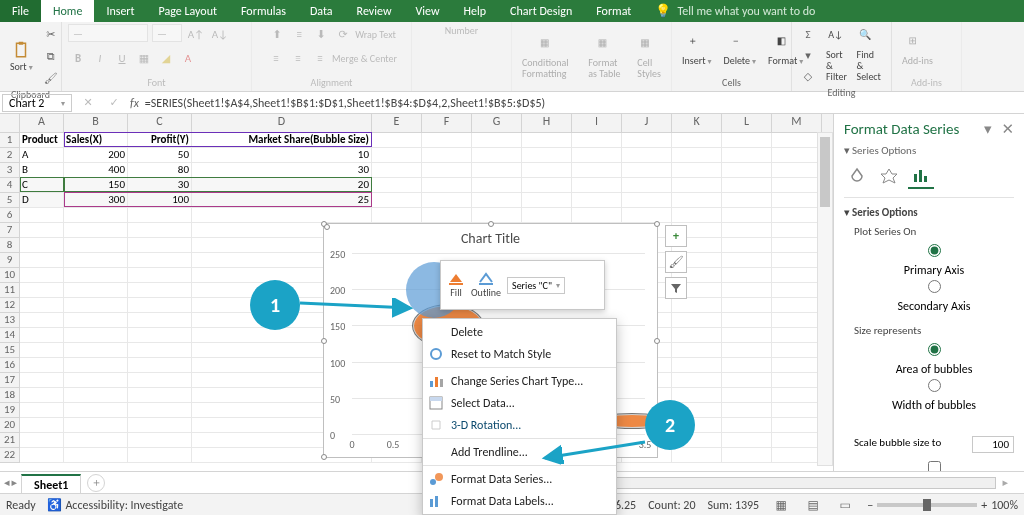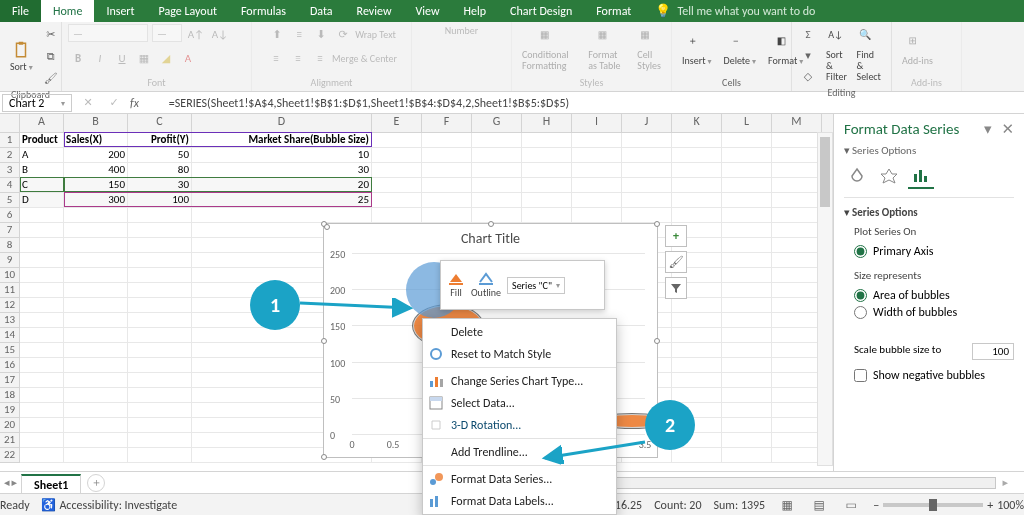--- a/index.html
+++ b/index.html
@@ -25,21 +25,21 @@
   .mini { width: 20px; height: 20px; display: flex; align-items: center; justify-content: center; color: #666; cursor: pointer; }
   .carat::after { content: "▾"; font-size: 8px; color: #999; margin-left: 2px; }
   .dimmed { opacity: .4; }
 
   
   .formula-bar { height: 22px; border-bottom: 1px solid #d4d4d4; display: flex; align-items: center; }
   .namebox { width: 70px; border: 1px solid #ccc; margin: 1px 2px; padding: 1px 6px; font-size: 12px; display: flex; justify-content: space-between; align-items: center; }
   .namebox::after { content: "▾"; font-size: 8px; color: #999; }
   .fxbox { display: flex; align-items: center; gap: 6px; padding: 0 4px; flex: 1; }
   .fxicon { font-style: italic; color: #666; font-size: 12px; }
-  .formula { font-size: 12px; color: #444; margin-left: 24px; }
+  .formula { font-size: 12px; color: #444; }
 
   
   .gridwrap { position: absolute; top: 114px; left: 0; width: 833px; height: 358px; overflow: hidden; }
   .colhdrs { display: flex; background: #f3f3f3; border-bottom: 1px solid #d4d4d4; }
   .corner { width: 20px; height: 18px; border-right: 1px solid #d4d4d4; background: #f3f3f3; }
   .ch { height: 18px; border-right: 1px solid #d4d4d4; text-align: center; font-size: 12px; color: #666; }
   .row { display: flex; height: 15px; }
   .rh { width: 20px; background: #f3f3f3; border-right: 1px solid #d4d4d4; border-bottom: 1px solid #d4d4d4; text-align: center; font-size: 11px; color: #666; }
   .cell { border-right: 1px solid #e8e8e8; border-bottom: 1px solid #e8e8e8; font-size: 11px; padding: 0 2px; overflow: hidden; white-space: nowrap; }
   .cell.bold { font-weight: bold; }
@@ -83,36 +83,36 @@
   .arrow { position:absolute; stroke:#1ba3c6; fill:#1ba3c6; z-index:24; }
 
   
   .pane { position:absolute; top:114px; right:0; width:191px; height:358px; background:#fff; border-left:1px solid #d4d4d4; padding:6px 10px; }
   .pane h2 { font-size:15px; font-weight:normal; color:#217346; margin-bottom:6px; display:flex; justify-content:space-between; align-items:center; }
   .pane .closebtn { display:flex; gap:10px; color:#888; }
   .pane .sub { color:#666; font-size:11px; margin:2px 0 6px; }
   .pane .seg { display:flex; gap:6px; border-bottom:1px solid #e2e2e2; padding-bottom:8px; margin-bottom:8px; }
   .pane .seg .segbtn { width:26px; height:26px; display:flex; align-items:center; justify-content:center; cursor:pointer; }
   .pane .sect { font-size:11px; color:#444; margin:4px 0 6px; }
-  .pane label { display:flex; align-items:center; gap:6px; font-size:12px; margin:3px 0; }
+  .pane label { display:flex; align-items:center; gap:6px; font-size:12px; margin:3px 0;flex-direction:column; }
   .pane input[type=radio], .pane input[type=checkbox] { accent-color:#217346; }
   .pane .numbox { width:42px; border:1px solid #c8c8c8; text-align:right; padding:1px 4px; font-size:11px; float:right; }
 
   
   .sheetbar { position:absolute; bottom:22px; left:0; right:0; height:22px; border-top:1px solid #d4d4d4; display:flex; align-items:center; background:#fff; }
   .sheet-navicons { display:flex; gap:2px; padding:0 4px; color:#888; }
   .sheet-tab { padding:2px 12px; border:1px solid #d4d4d4; border-bottom:none; background:#fff; font-size:12px; position:relative; top:1px; }
   .sheet-tab.active { font-weight:bold; border-top:2px solid #217346; }
   .sheet-add { width:18px; height:18px; border:1px solid #d4d4d4; border-radius:50%; margin-left:6px; display:flex; align-items:center; justify-content:center; color:#888; cursor:pointer; }
   .hscroll { flex:1; display:flex; align-items:center; justify-content:flex-end; padding-right:16px; }
   .hscroll .track { width:480px; height:12px; border:1px solid #c8c8c8; background:#f0f0f0; position:relative; }
   .hscroll .thumb { position:absolute; left:2px; width:40px; height:8px; top:1px; background:#c8c8c8; }
 
   
-  .status { position:absolute; bottom:0; left:0; right:0; height:22px; background:#f3f3f3; border-top:1px solid #d4d4d4; display:flex; font-size:12px; color:#444; padding:0 0; justify-content:space-between; }
+  .status { position:absolute; bottom:0; left:0; right:0; height:22px; background:#f3f3f3; border-top:1px solid #d4d4d4; display:flex; font-size:12px; color:#444; padding:0 6px; justify-content:space-between; }
   .status .left, .status .right { display:flex; align-items:center; gap:12px; }
   .zoom { display:flex; align-items:center; gap:4px; }
   .zoom .slider { width:100px; height:4px; background:#c8c8c8; position:relative; }
   .zoom .slider::after { content:""; position:absolute; width:8px; height:12px; background:#666; top:-4px; left:46px; }
 
   .vscroll { position:absolute; top:132px; left:817px; width:16px; height:334px; border:1px solid #e0e0e0; background:#f6f6f6; }
   .vscroll .vth { position:absolute; top:4px; left:2px; right:2px; height:70px; background:#c8c8c8; }
 </style>
 </head>
 <body>
@@ -207,21 +207,20 @@
         </div>
       <div class="rbtn">
           <span class="ico">▦</span>
           <span>Format as Table</span>
         </div>
       <div class="rbtn">
           <span class="ico">▦</span>
           <span>Cell Styles</span>
         </div>
     </div>
-    <div class="ribbon-group-label">Styles</div>
   </div>
   <div class="ribbon-group" style="width:120px">
     <div class="ribbon-body">
       <div class="rbtn">
           <span class="ico">＋</span>
           <span class="carat">Insert</span>
         </div>
       <div class="rbtn">
           <span class="ico">－</span>
           <span class="carat">Delete</span>
@@ -809,20 +808,24 @@
         </svg>
       </div>
   </div>
   <div class="sect">▾ <b>Series Options</b></div>
   <div style="margin-left:10px">
     <div class="sect">Plot Series On</div>
     <label>
         <input type="radio" checked="" style=""> 
         <span>Primary Axis</span>
       </label>
+    <label>
+        <input type="radio" style=""> 
+        <span>Secondary Axis</span>
+      </label>
     <div class="sect" style="margin-top:11px">Size represents</div>
     <label>
         <input type="radio" checked="" style=""> 
         <span>Area of bubbles</span>
       </label>
     <label>
         <input type="radio" style=""> 
         <span>Width of bubbles</span>
       </label>
     <div style="margin-top:24px;overflow:hidden">

